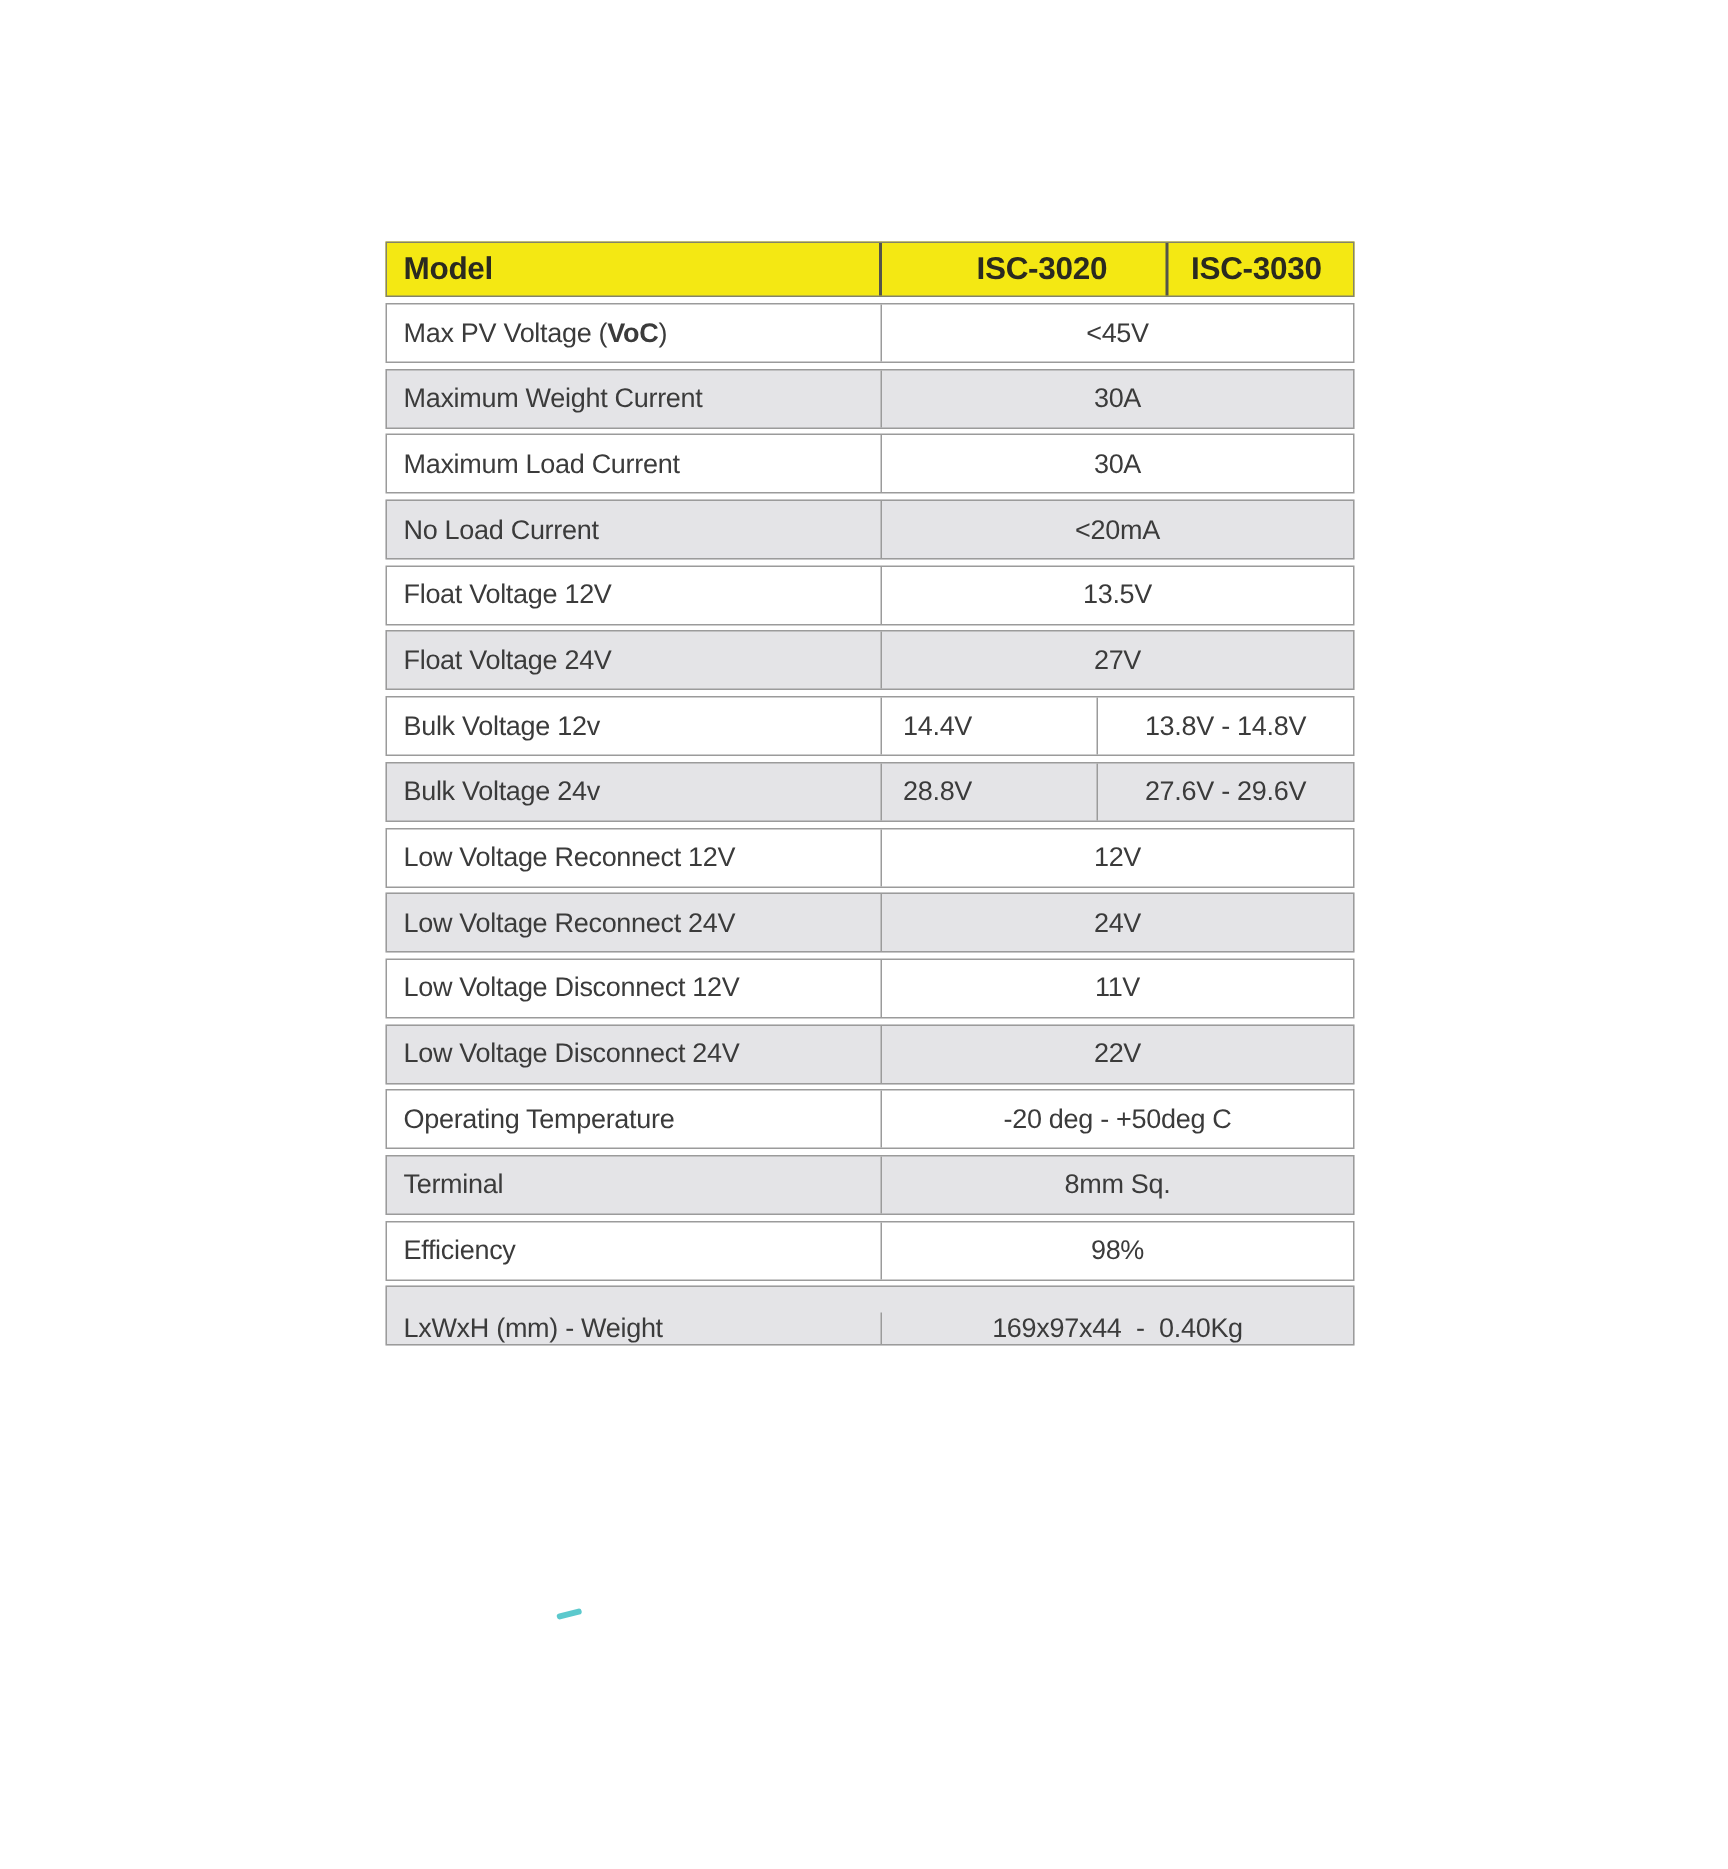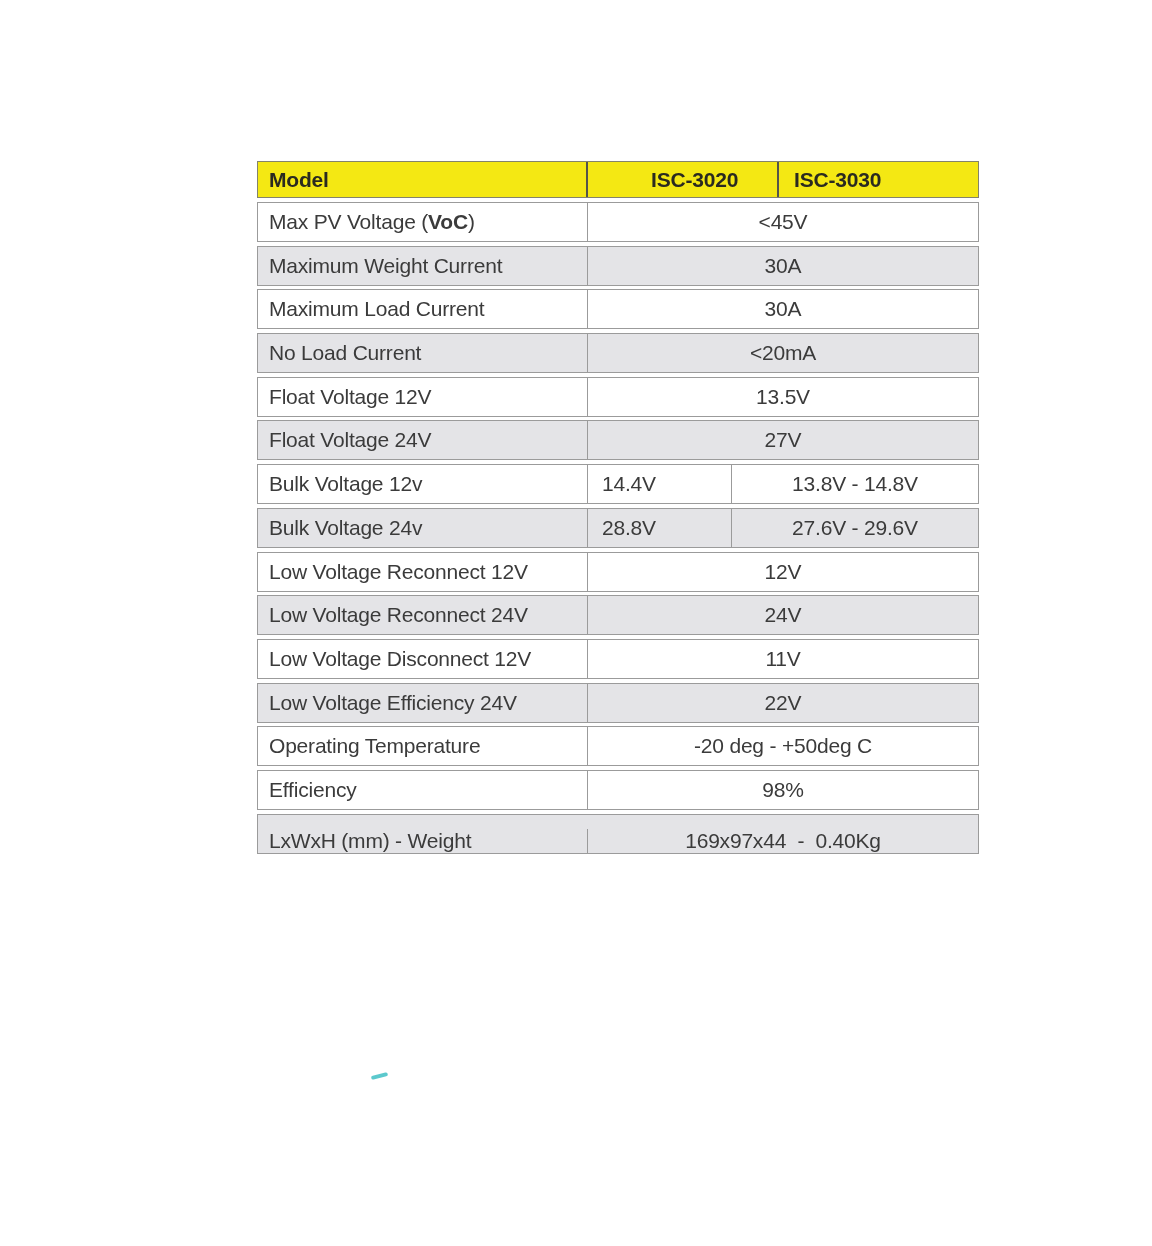--- a/index.html
+++ b/index.html
@@ -1,37 +1,37 @@
 <!DOCTYPE html>
 <html style="--header-bg: #F4E813; --header-text: #2A2A20; --header-divider: #54544A; --row-gray: #E4E4E7; --row-white: #FFFFFF; --border: #9B9B9B; --body-text: #3B3B3B; --artifact-teal: #3FBFC4;"><head>
 <meta charset="utf-8">
 <style>
   html, body { margin:0; padding:0; background:#ffffff; }
   .canvas {
     position:relative; width:1152px; height:1246px; background:#ffffff;
     font-family:"Liberation Sans", sans-serif; overflow:hidden;
   }
-  .spec-table { position:absolute; left:257px; top:161px; width:722px; }
+  .spec-table { position:absolute; left:257px; top:161px; width:646px; }
 
   .header-row {
     display:flex; height:37px; box-sizing:border-box;
     background:var(--header-bg); border:1px solid #83836b;
     margin-bottom:4px; color:var(--header-text);
     font-weight:bold; font-size:21px; letter-spacing:-0.2px;
   }
   .hcell { display:flex; align-items:center; box-sizing:border-box; white-space:pre; }
   .hcell.model { width:330px; padding-left:11px; border-right:2px solid var(--header-divider); }
   .hcell.c1 { width:144px; padding-left:16px; border-right:2px solid var(--header-divider);margin-left:47px; }
   .hcell.c2 { flex:1; padding-left:15px; }
 
   .row {
     display:flex; height:40px; box-sizing:border-box;
     border:1px solid var(--border); margin-bottom:3.7px;
     background:var(--row-white); color:var(--body-text);
-    font-size:21px; letter-spacing:-0.2px;
+    font-size:18px; letter-spacing:-0.2px;
   }
   .row.gray { background:var(--row-gray); }
   .row:last-child { margin-bottom:0;align-items:flex-end; }
   .cell { display:flex; align-items:center; box-sizing:border-box; white-space:pre; }
   .cell.label { width:330px; padding-left:11px; border-right:1px solid var(--border); }
   .cell.label b { font-weight:bold; }
   .cell.v1 { width:144px; padding-left:14px; border-right:1px solid var(--border); }
   .cell.v2 { flex:1; justify-content:center; }
   .cell.vmerged { flex:1; justify-content:center; }
 
@@ -95,26 +95,30 @@
         </div>
         <div class="row gray">
           <div class="cell label">Low Voltage Reconnect 24V</div>
           <div class="cell vmerged">24V</div>
         </div>
         <div class="row">
           <div class="cell label">Low Voltage Disconnect 12V</div>
           <div class="cell vmerged">11V</div>
         </div>
         <div class="row gray">
-          <div class="cell label">Low Voltage Efficiency 24V</div>
+          <div class="cell label">Low Voltage Disconnect 24V</div>
           <div class="cell vmerged">22V</div>
         </div>
         <div class="row">
           <div class="cell label">Operating Temperature</div>
           <div class="cell vmerged">-20 deg - +50deg C</div>
+        </div>
+        <div class="row gray">
+          <div class="cell label">Terminal</div>
+          <div class="cell vmerged">8mm Sq.</div>
         </div>
         <div class="row">
           <div class="cell label">Efficiency</div>
           <div class="cell vmerged">98%</div>
         </div>
         <div class="row gray">
           <div class="cell label">LxWxH (mm) - Weight</div>
           <div class="cell vmerged">169x97x44  -  0.40Kg</div>
         </div>
       </div>

